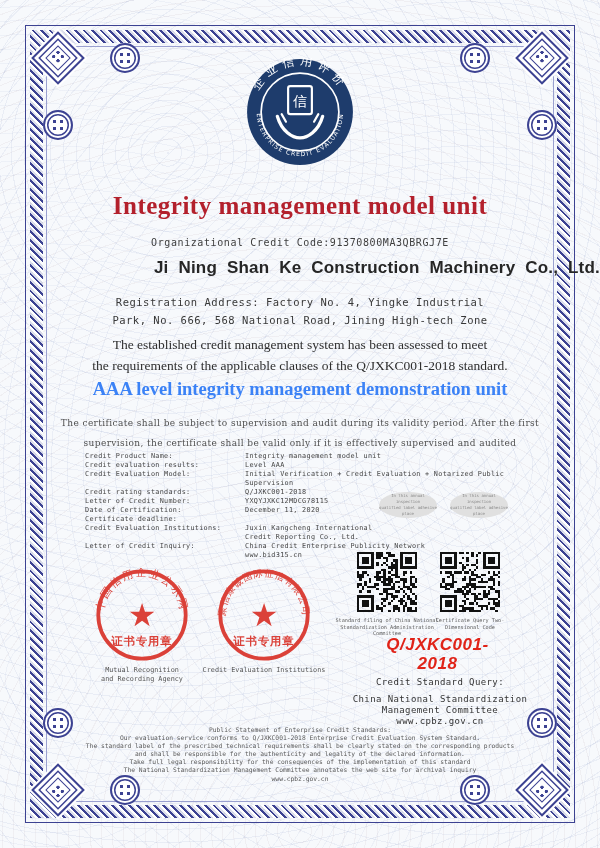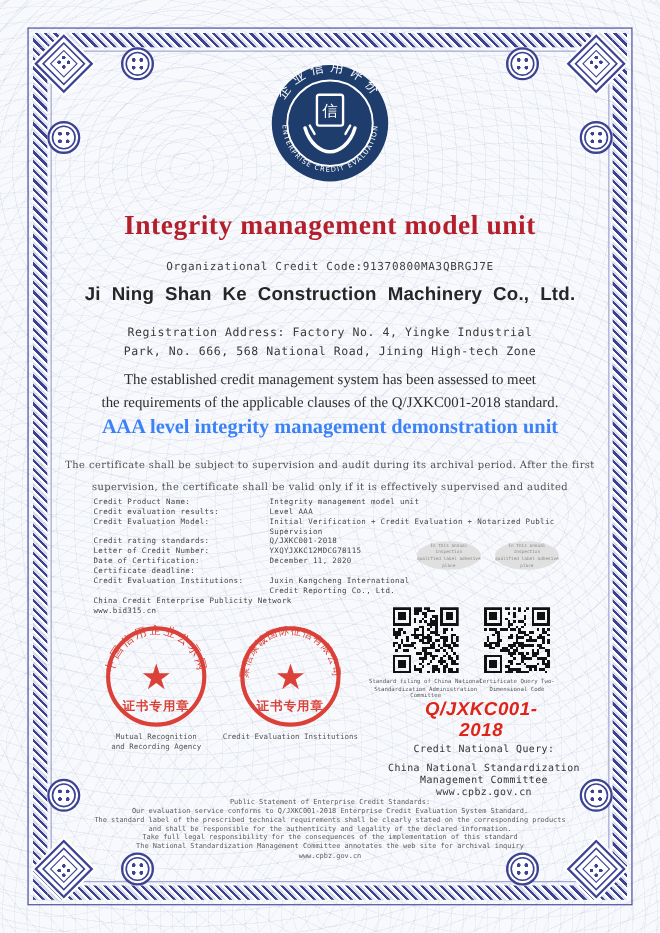--- a/index.html
+++ b/index.html
@@ -37,21 +37,21 @@
         radial-gradient(circle at 3.5px 10.5px,#3c4292 1.6px,transparent 1.9px),
         radial-gradient(circle at 10.5px 10.5px,#3c4292 1.6px,transparent 1.9px);}
   .b1{left:84px;top:17px;} .b2{left:17px;top:84px;}
   
   .abs{position:absolute;}
   .ctr{left:0;width:600px;text-align:center;}
   .badge{left:246px;top:58px;width:108px;height:108px;}
   .title{top:192px;font-family:"Liberation Serif",serif;font-weight:bold;font-size:25px;
          color:#b3202c;letter-spacing:.5px;}
   .orgcode{top:237px;font-family:"DejaVu Sans Mono",monospace;font-size:10px;color:#3e3e3e;letter-spacing:.6px;}
-  .company{top:258px;font-size:17px;font-weight:bold;color:#262626;word-spacing:5px;letter-spacing:.2px;}
+  .company{top:258px;font-size:17px;font-weight:bold;color:#262626;word-spacing:5px;letter-spacing:.2px;text-align:right;}
   .address{top:293px;font-family:"DejaVu Sans Mono",monospace;font-size:10.5px;line-height:18px;
            color:#383838;letter-spacing:.5px;white-space:pre-line;}
   .assess{top:334px;font-family:"Liberation Serif",serif;font-size:13.5px;line-height:21px;
           color:#2e2e2e;white-space:pre-line;}
   .aaa{top:379px;font-family:"Liberation Serif",serif;font-weight:bold;font-size:18.5px;color:#3b82f6;}
   .note{top:413px;font-family:"DejaVu Serif",serif;font-size:9px;line-height:20px;color:#4f4f4f;
         letter-spacing:.4px;white-space:pre-line;}
   .details{left:85px;top:452px;font-family:"DejaVu Sans Mono",monospace;font-size:6.8px;
            line-height:9px;color:#454545;letter-spacing:.3px;}
   .drow{display:flex;}
@@ -128,21 +128,21 @@
 </svg>
 
 <div class="abs ctr title">Integrity management model unit</div>
 <div class="abs ctr orgcode"><span>Organizational Credit Code:</span><span>91370800MA3QBRGJ7E</span></div>
 <div class="abs ctr company">Ji Ning Shan Ke Construction Machinery Co., Ltd.</div>
 <div class="abs ctr address">Registration Address: Factory No. 4, Yingke Industrial
 Park, No. 666, 568 National Road, Jining High-tech Zone</div>
 <div class="abs ctr assess">The established credit management system has been assessed to meet
 the requirements of the applicable clauses of the Q/JXKC001-2018 standard.</div>
 <div class="abs ctr aaa">AAA level integrity management demonstration unit</div>
-<div class="abs ctr note">The certificate shall be subject to supervision and audit during its archival period. After the first
+<div class="abs ctr note">The certificate shall be subject to supervision and audit during its validity period. After the first
 supervision, the certificate shall be valid only if it is effectively supervised and audited</div>
 
 <div class="abs details">
   <div class="drow">
       <div class="dlbl">Credit Product Name:</div>
       <div class="dval">Integrity management model unit</div>
     </div>
   <div class="drow">
       <div class="dlbl">Credit evaluation results:</div>
       <div class="dval">Level AAA</div>
@@ -165,20 +165,21 @@
     </div>
   <div class="drow">
       <div class="dlbl">Certificate deadline:</div>
     </div>
   <div class="drow">
       <div class="dlbl">Credit Evaluation Institutions:</div>
       <div class="dval">Juxin Kangcheng International
 Credit Reporting Co., Ltd.</div>
     </div>
   <div class="drow">
+      <div class="dlbl">Letter of Credit Inquiry:</div>
       <div class="dval">China Credit Enterprise Publicity Network
 www.bid315.cn</div>
     </div>
 </div>
 
 <div class="abs oval ov1">
   <div>In this annual inspection</div>
   <div>qualified label adhesive place</div>
 </div>
 <div class="abs oval ov2">
@@ -799,21 +800,21 @@
     <rect x="16" y="24" width="1" height="1" fill="#111"></rect>
     <rect x="23" y="24" width="1" height="1" fill="#111"></rect>
   </svg>
 <div class="abs qrcap qc1">Standard filing of China National
 Standardization Administration Committee</div>
 <div class="abs qrcap qc2">Certificate Query Two-
 Dimensional Code</div>
 
 <div class="abs stdcode" style="white-space:pre-line">Q/JXKC001-
 2018</div>
-<div class="abs query">Credit National Query:</div>
+<div class="abs query">Credit Standard Query:</div>
 <div class="abs committee">China National Standardization
 Management Committee
 www.cpbz.gov.cn</div>
 
 <div class="abs footer">
   <div>Public Statement of Enterprise Credit Standards:</div>
   <div>Our evaluation service conforms to Q/JXKC001-2018 Enterprise Credit Evaluation System Standard.</div>
   <div>The standard label of the prescribed technical requirements shall be clearly stated on the corresponding products</div>
   <div>and shall be responsible for the authenticity and legality of the declared information.</div>
   <div>Take full legal responsibility for the consequences of the implementation of this standard</div>

